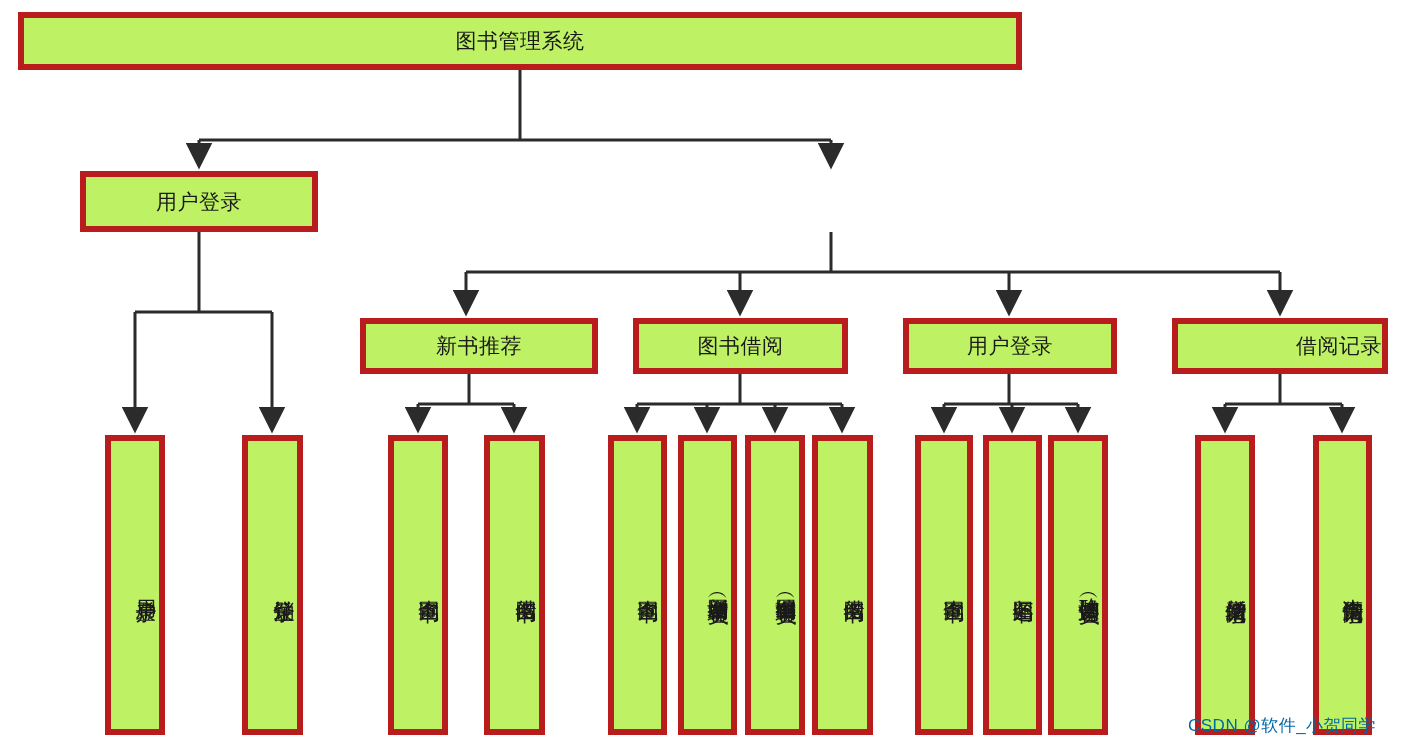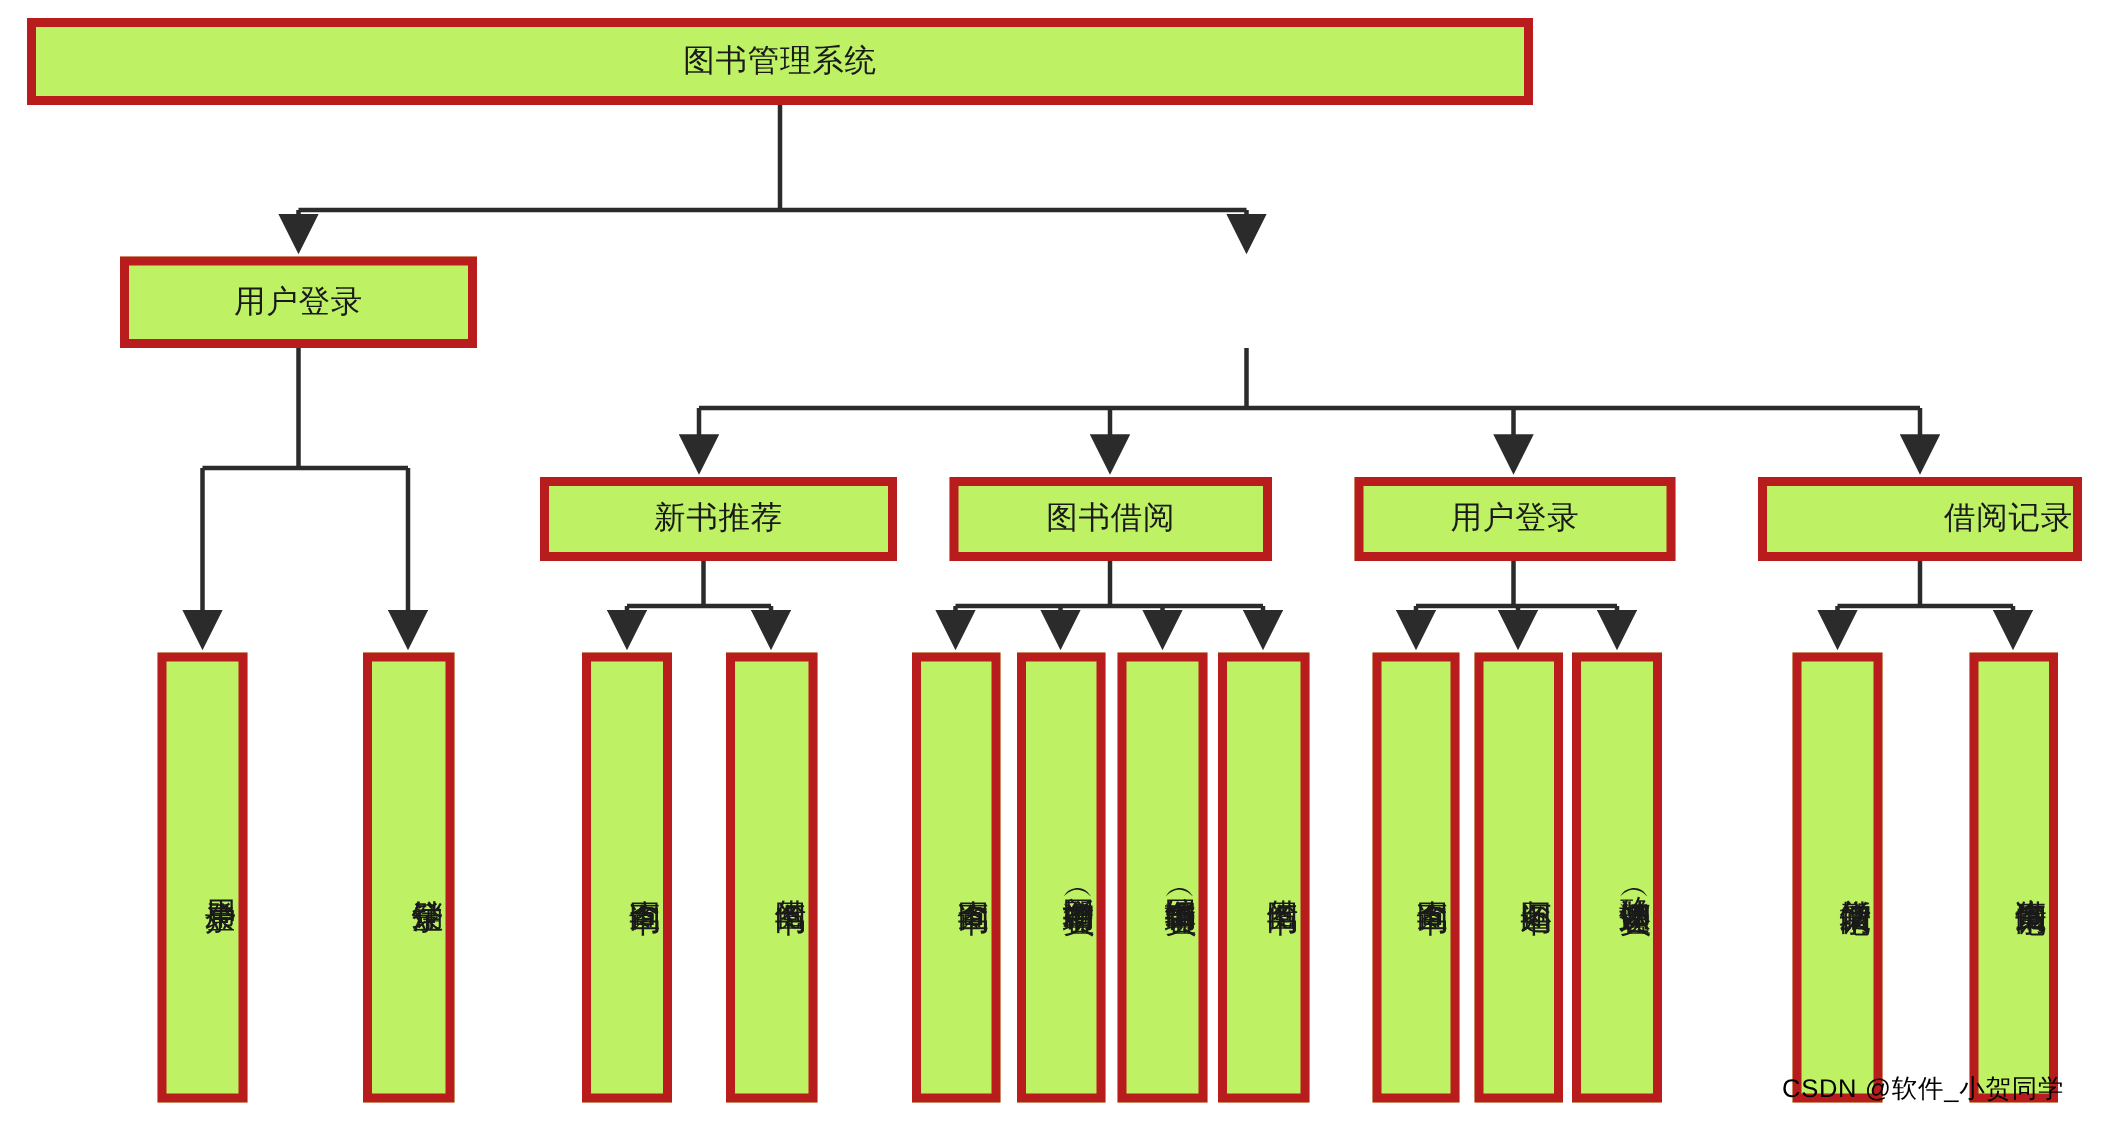--- a/index.html
+++ b/index.html
@@ -52,21 +52,21 @@
     writing-mode: vertical-rl;
     text-orientation: upright;
     display: block;
     text-align: left;
   }
   .watermark {
     position: absolute;
     left: 1188px;
     top: 714px;
     font-size: 17px;
-    color: #000000;
+    color: #0369a1;
     white-space: nowrap;
     letter-spacing: 0.5px;
   }
 </style>
 </head>
 <body>
 
 <div id="canvas">
 
   <svg id="wires" viewBox="0 0 1405 747" xmlns="http://www.w3.org/2000/svg">

